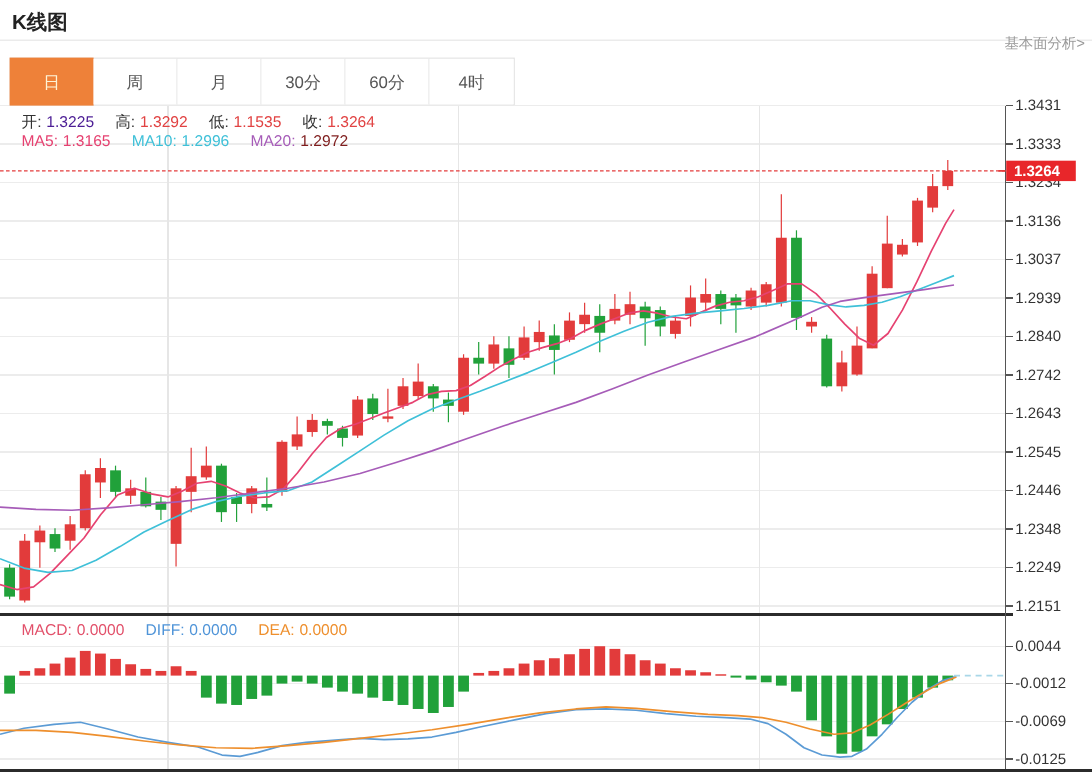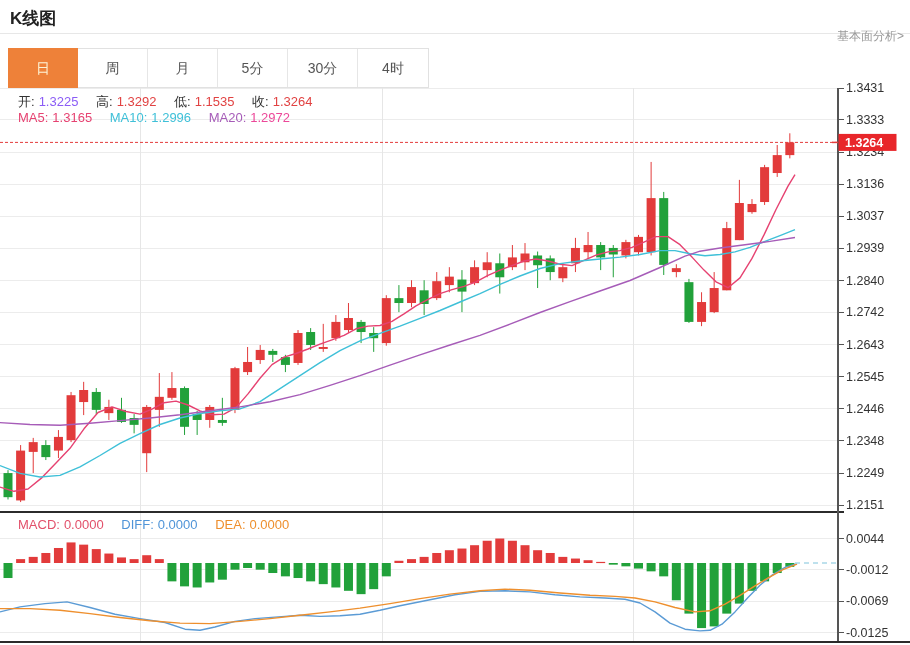--- a/index.html
+++ b/index.html
@@ -29,36 +29,36 @@
 
 <div id="app">
   <div class="hdr-title">K线图</div>
   <div class="hdr-link">基本面分析&gt;</div>
   <div class="hdr-divider"></div>
 
   <div id="tab-bar">
       <div class="tab selected">日</div>
       <div class="tab">周</div>
       <div class="tab">月</div>
-      <div class="tab">5分</div>
       <div class="tab">30分</div>
+      <div class="tab">60分</div>
       <div class="tab">4时</div>
     </div>
 
   <div id="legend-ohlc" class="legend">
-    <span style="color: rgb(51, 51, 51);">开:</span><span class="gap" style="color: #8b5cf6;">1.3225</span>
+    <span style="color: rgb(51, 51, 51);">开:</span><span class="gap" style="color: #4c1d95;">1.3225</span>
     <span style="color: rgb(51, 51, 51);">高:</span><span class="gap" style="color: rgb(225, 66, 66);">1.3292</span>
     <span style="color: rgb(51, 51, 51);">低:</span><span class="gap" style="color: rgb(225, 66, 66);">1.1535</span>
     <span style="color: rgb(51, 51, 51);">收:</span><span style="color: rgb(225, 66, 66);">1.3264</span>
   </div>
 
   <div id="legend-ma" class="legend">
     <span style="color: rgb(230, 66, 113);">MA5:</span><span class="gap" style="color: rgb(230, 66, 113);">1.3165</span>
     <span style="color: rgb(63, 192, 216);">MA10:</span><span class="gap" style="color: rgb(63, 192, 216);">1.2996</span>
-    <span style="color: rgb(166, 92, 184);">MA20:</span><span style="color: #ec4899;">1.2972</span>
+    <span style="color: rgb(166, 92, 184);">MA20:</span><span style="color: #7f1d1d;">1.2972</span>
   </div>
 
   <div id="legend-macd" class="legend">
     <span style="color: rgb(226, 80, 106); text-align: right;">MACD:</span><span class="gap" style="color: rgb(226, 80, 106);">0.0000</span>
     <span style="color: rgb(79, 148, 216);">DIFF:</span><span class="gap" style="color: rgb(79, 148, 216);">0.0000</span>
     <span style="color: rgb(238, 143, 45);">DEA:</span><span style="color: rgb(238, 143, 45);">0.0000</span>
   </div>
 
   <svg id="chart-svg" width="910" height="645">
       <line x1="0" y1="88" x2="838" y2="88" stroke="#ececec" stroke-width="1" shape-rendering="crispEdges"></line>

